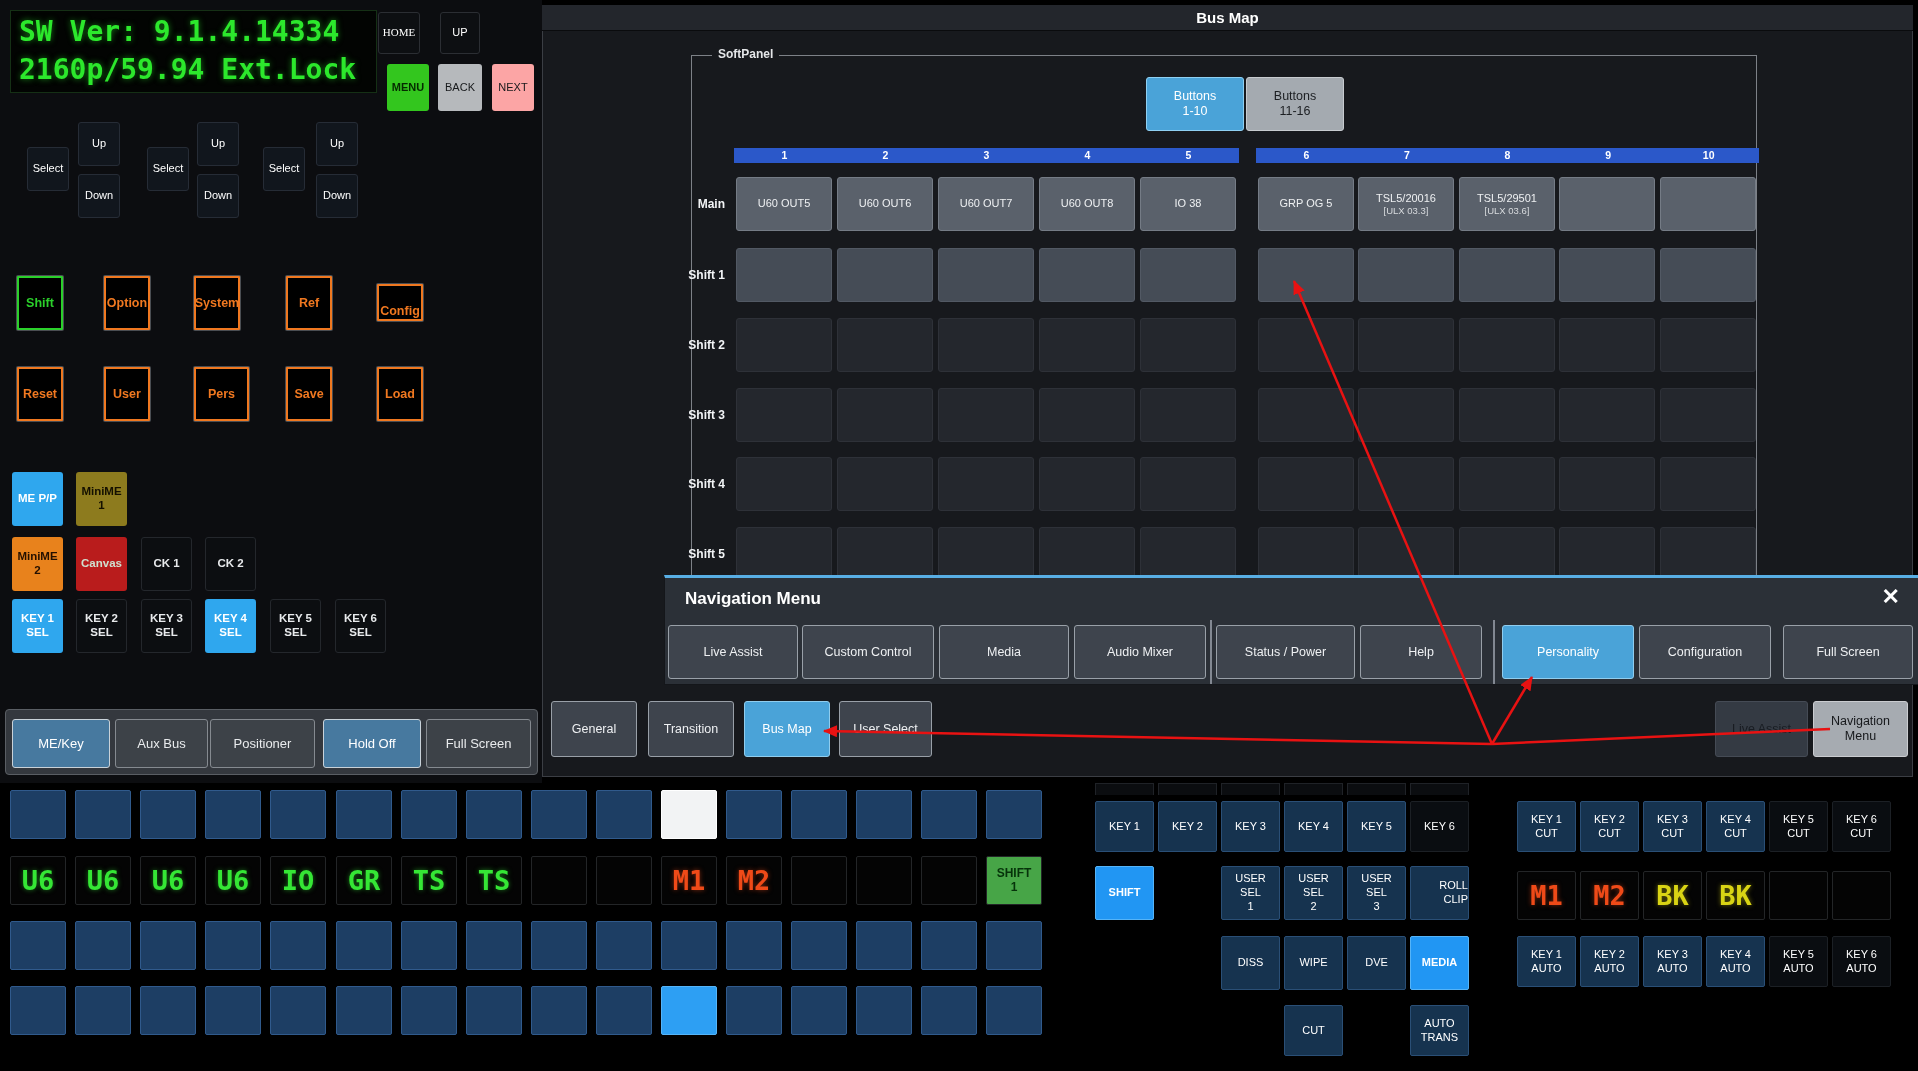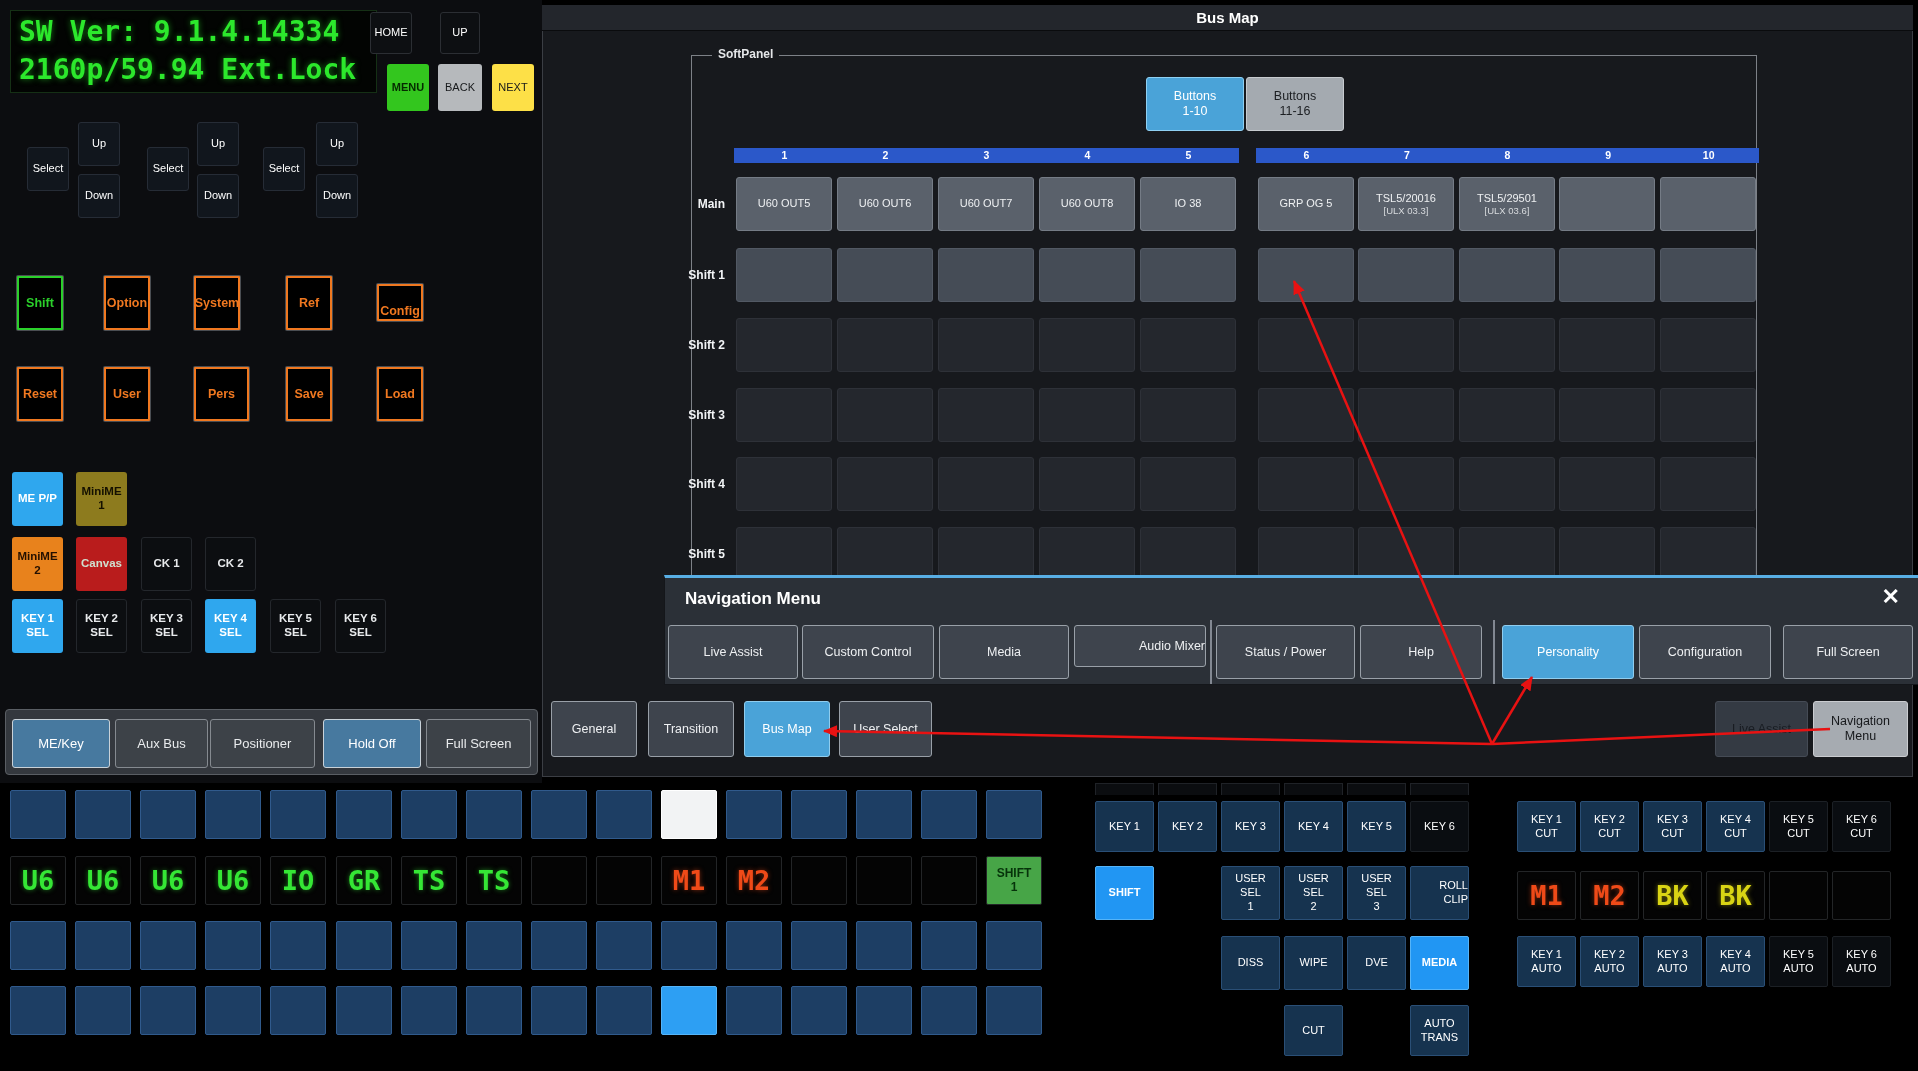--- a/index.html
+++ b/index.html
@@ -18,21 +18,21 @@
   .modepanel{left:5px;top:709px;width:533px;height:66px;background:#34383e;border:1px solid #5a5e64;border-radius:4px;z-index:1}
   .overlay{left:664px;top:575px;width:1254px;height:110px;background:#2b3037;border-top:3px solid #58aee4;
            border-left:1px solid #14161a;border-bottom:1px solid #14161a;z-index:4}
   .ovtitle{position:absolute;left:20px;top:11px;font-size:17px;font-weight:bold;color:#fff}
   .ovclose{position:absolute;right:18px;top:6px;font-size:22px;font-weight:bold;color:#fff;cursor:pointer}
   .btn{display:flex;flex-direction:column;align-items:center;justify-content:center;text-align:center;
        font-size:12px;line-height:1.2;color:#fff;border-radius:3px;z-index:2;cursor:default;user-select:none}
   .b-black{background:#0d0f12;border:1px solid #2b2e33;font-size:11px}
   .b-green{background:#33c61e;color:#052b00;font-weight:bold;font-size:11px}
   .b-lgray{background:#b6b9bc;color:#17191b;font-size:11px}
-  .b-gray{background:#fde047;color:#17191b;font-size:11px}
+  .b-gray{background:#fca5a5;color:#17191b;font-size:11px}
   .b-dark{background:#11161d;border:1px solid #262c36;font-size:11px}
   .b-legend{background:#000;font-weight:bold;font-size:12.5px;box-shadow:0 0 0 1px #4a4d52;border-radius:1px}
   .lg-green{border:2px solid #2bd02b;color:#2bd02b}
   .lg-orange{border:2px solid #f07820;color:#f07820}
   .s-blue{background:#2fa7ee;color:#fff;font-size:11.5px;font-weight:bold}
   .s-olive{background:#8d7b1e;color:#141000;font-size:11.5px;font-weight:bold}
   .s-orange{background:#e8821c;color:#241000;font-size:11.5px;font-weight:bold}
   .s-green{background:#b91c1c;color:#cfe0cf;font-size:11.5px;font-weight:bold}
   .s-black{background:#0c0e11;border:1px solid #24272c;color:#e8eaec;font-size:11.5px;font-weight:bold}
   .m-blue{background:#47799f;border:1px solid #c9d2d9;color:#fff;font-size:13px}
@@ -94,21 +94,21 @@
     <defs>
       <marker id="ah" markerUnits="userSpaceOnUse" markerWidth="16" markerHeight="14" refX="13" refY="6" orient="auto">
         <polygon points="0,0 14,6 0,12" fill="#e81212"></polygon>
       </marker>
     </defs>
     <line x1="1830" y1="729" x2="1492" y2="744" stroke="#e81212" stroke-width="2.5"></line>
     <line x1="1492" y1="744" x2="824" y2="731" stroke="#e81212" stroke-width="2.5" marker-end="url(#ah)"></line>
     <line x1="1492" y1="744" x2="1532" y2="677" stroke="#e81212" stroke-width="2.5" marker-end="url(#ah)"></line>
     <line x1="1492" y1="744" x2="1294" y2="281" stroke="#e81212" stroke-width="2.5" marker-end="url(#ah)"></line>
   </svg>
-<div class="btn b-black" style="left: 370px; top: 12px; width: 42px; height: 42px;">
+<div class="btn b-black" style="left: 378px; top: 12px; width: 42px; height: 42px; font-family: Liberation Serif, serif;">
       <div>HOME</div>
     </div>
     <div class="btn b-black" style="left: 440px; top: 12px; width: 40px; height: 42px;">
       <div>UP</div>
     </div>
     <div class="btn b-green" style="left: 387px; top: 64px; width: 42px; height: 47px;">
       <div>MENU</div>
     </div>
     <div class="btn b-lgray" style="left: 438px; top: 64px; width: 44px; height: 47px;">
       <div>BACK</div>
@@ -371,21 +371,21 @@
     </div>
     <div class="btn nav-btn" style="left: 668px; top: 625px; width: 130px; height: 54px;">
       <div>Live Assist</div>
     </div>
     <div class="btn nav-btn" style="left: 802px; top: 625px; width: 132px; height: 54px;">
       <div>Custom Control</div>
     </div>
     <div class="btn nav-btn" style="left: 939px; top: 625px; width: 130px; height: 54px;">
       <div>Media</div>
     </div>
-    <div class="btn nav-btn" style="left: 1074px; top: 625px; width: 132px; height: 42px; align-items: flex-end;">
+    <div class="btn nav-btn" style="left: 1074px; top: 625px; width: 132px; height: 54px;">
       <div>Audio Mixer</div>
     </div>
     <div class="btn nav-btn" style="left: 1216px; top: 625px; width: 139px; height: 54px;">
       <div>Status / Power</div>
     </div>
     <div class="btn nav-btn" style="left: 1360px; top: 625px; width: 122px; height: 54px;">
       <div>Help</div>
     </div>
     <div class="btn nav-sel" style="left: 1502px; top: 625px; width: 132px; height: 54px;">
       <div>Personality</div>

